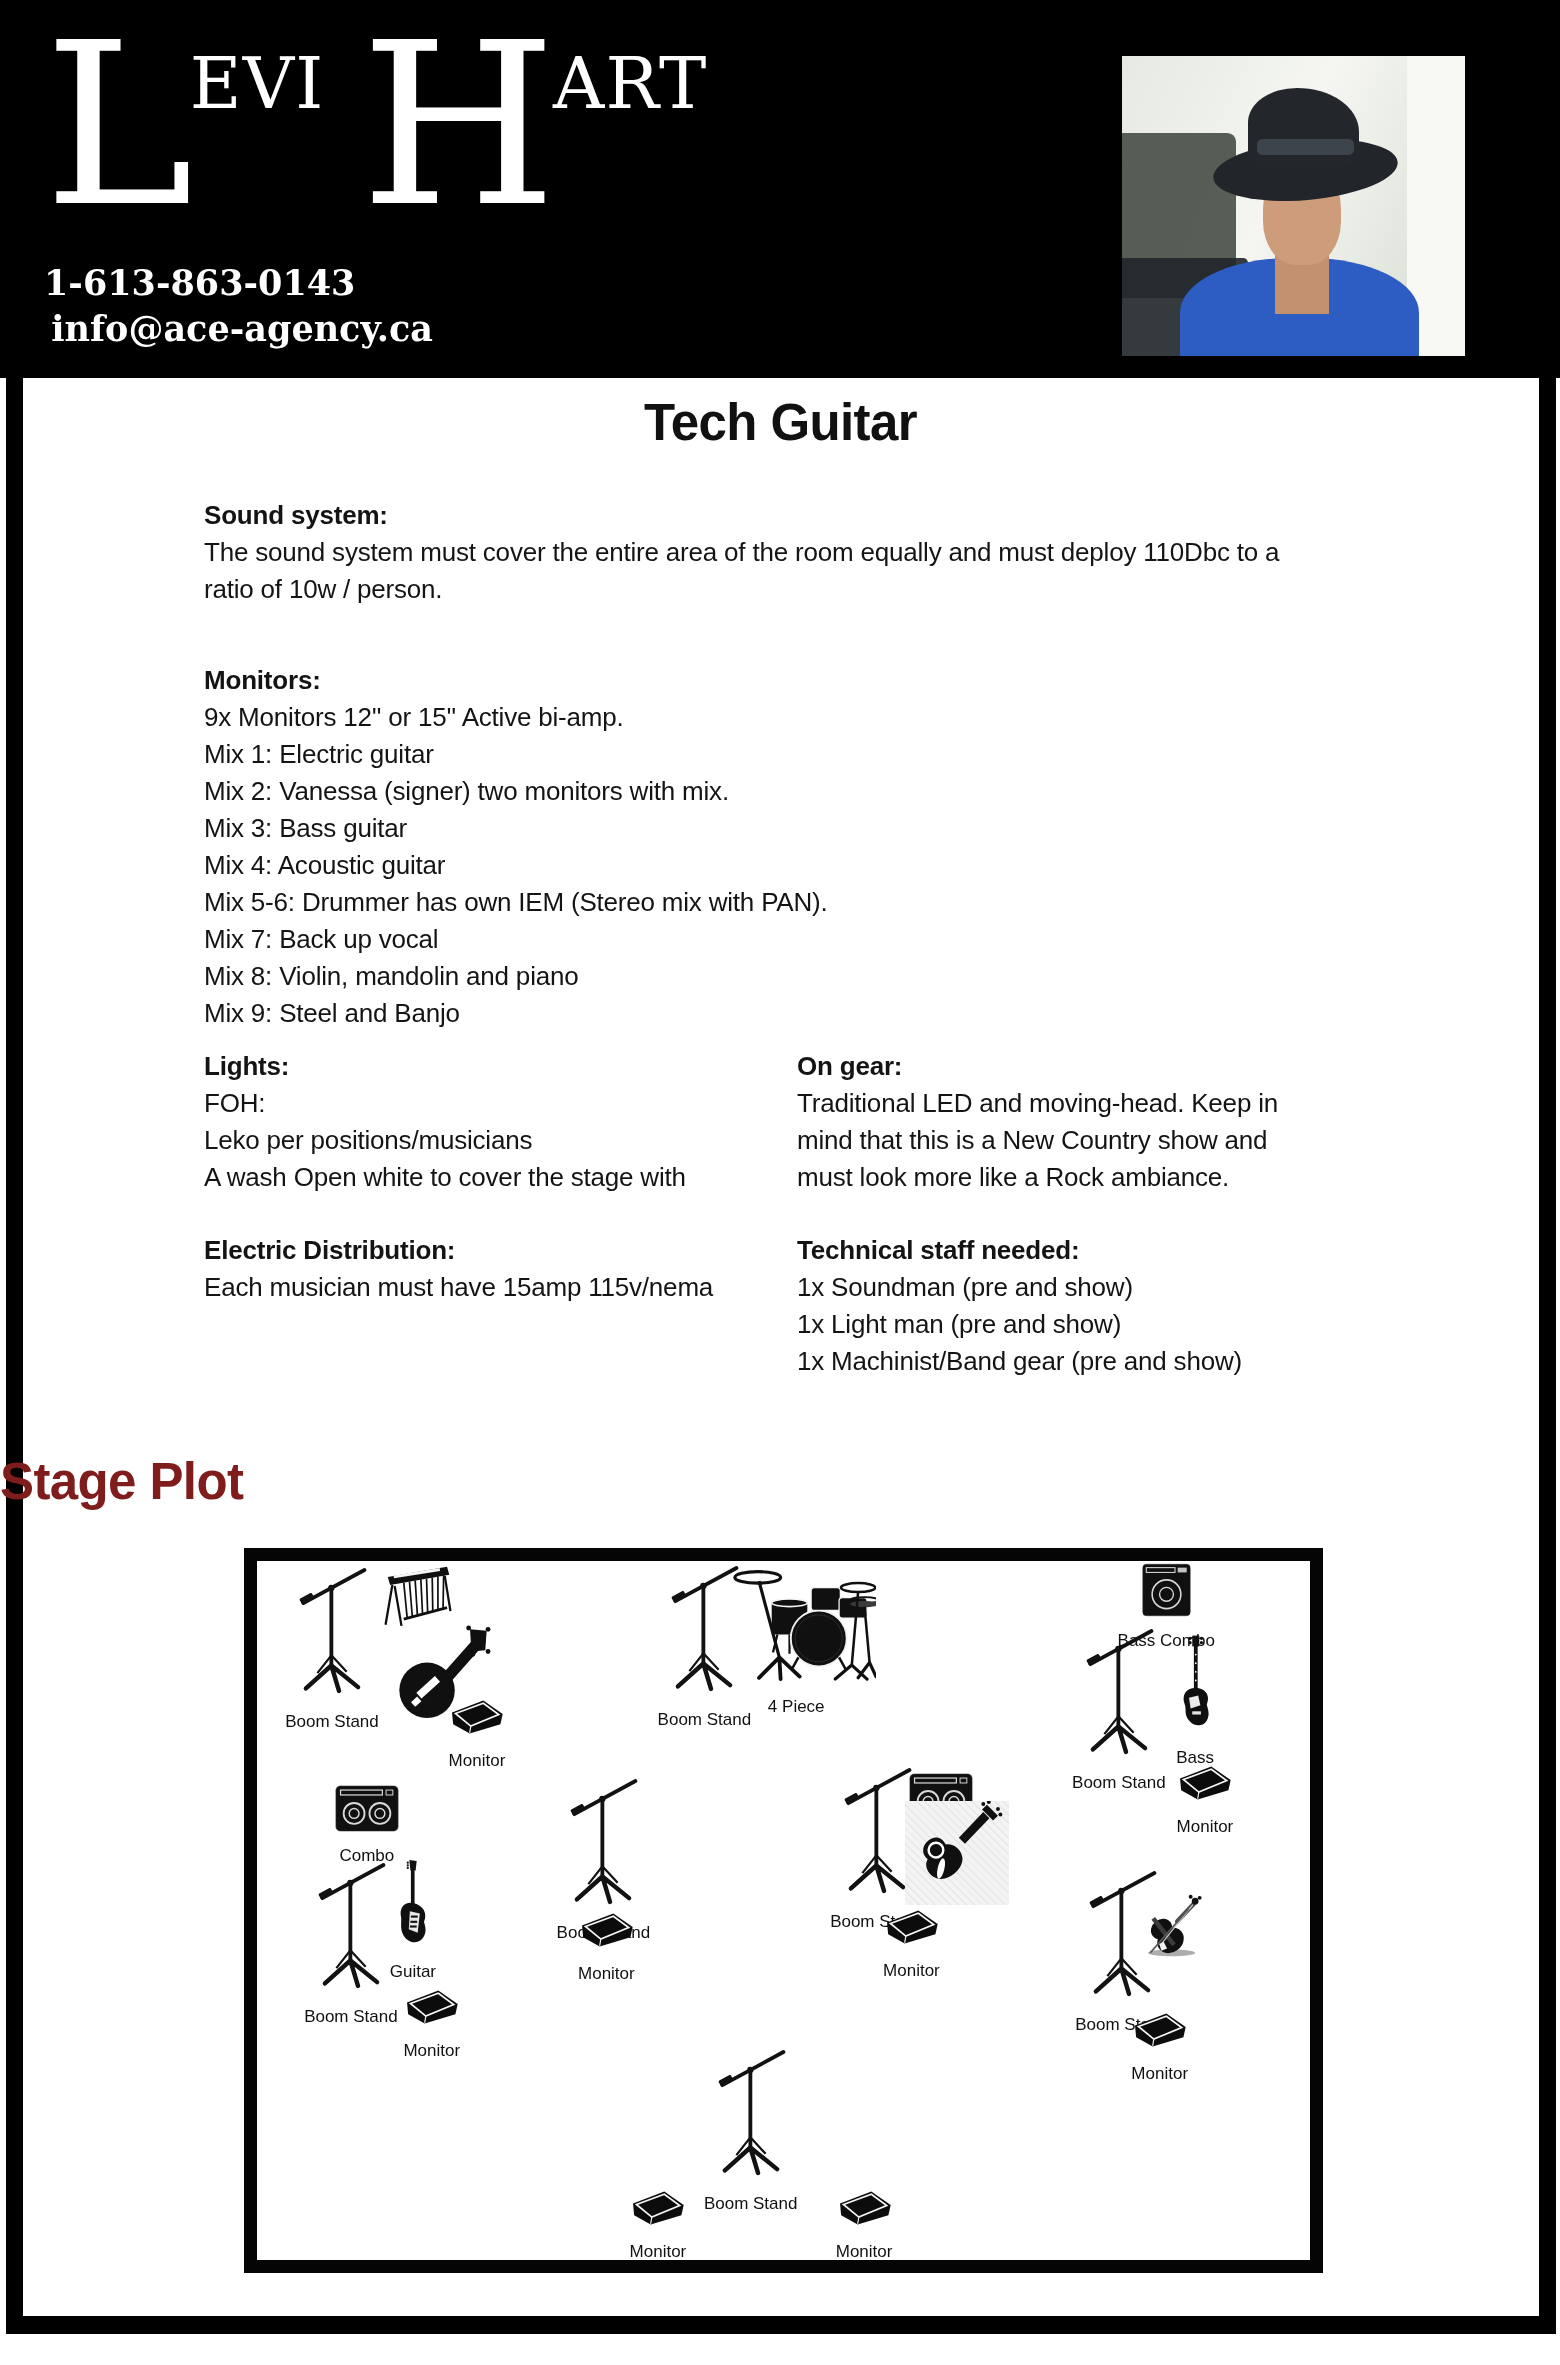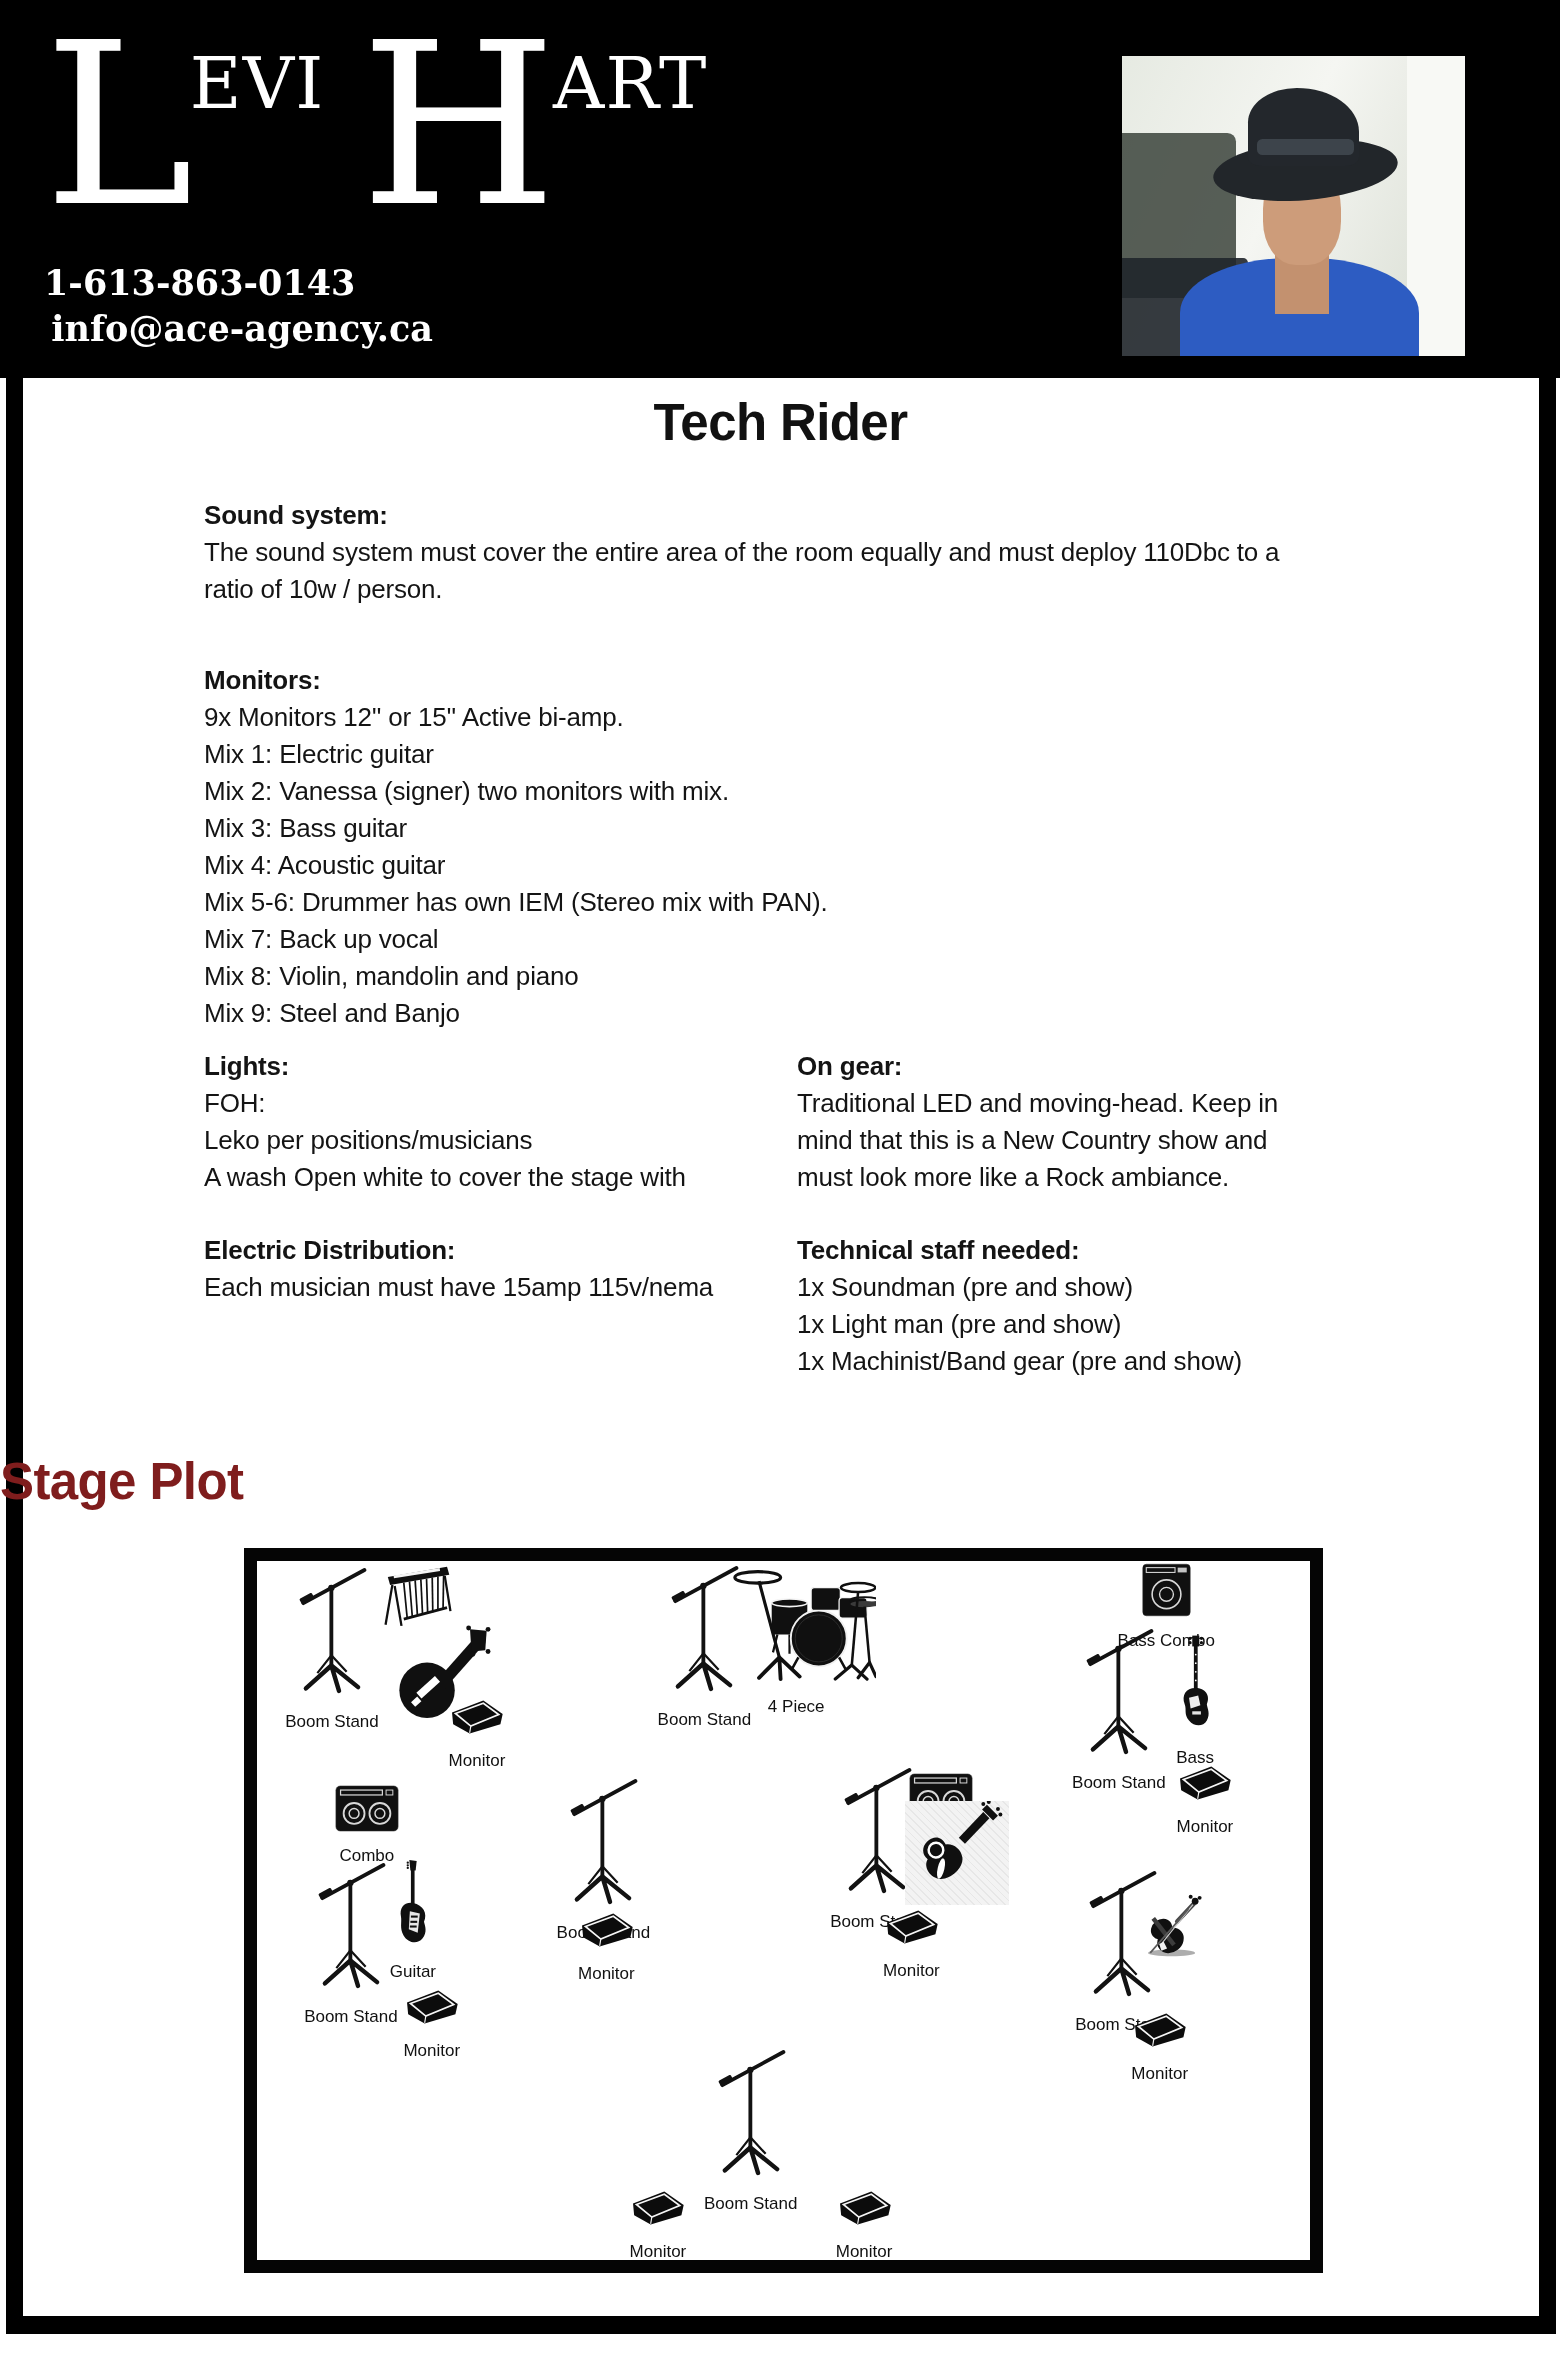--- a/index.html
+++ b/index.html
@@ -223,21 +223,21 @@
       <div class="ph-face"></div>
       <div class="ph-shade"></div>
       <div class="ph-brim"></div>
       <div class="ph-crown"></div>
       <div class="ph-band"></div>
     </div>
   </div>
 
   <div class="frame"></div>
 
-  <div class="doc-title">Tech Rider</div>
+  <div class="doc-title">Tech Guitar</div>
 
   <div class="tblock b-sound">
     <div class="hd">Sound system:</div>
     <div>The sound system must cover the entire area of the room equally and must deploy 110Dbc to a</div>
     <div>ratio of 10w / person.</div>
   </div>
 
   <div class="tblock b-monitors">
     <div class="hd">Monitors:</div>
     <div>9x Monitors 12'' or 15'' Active bi-amp.</div>

